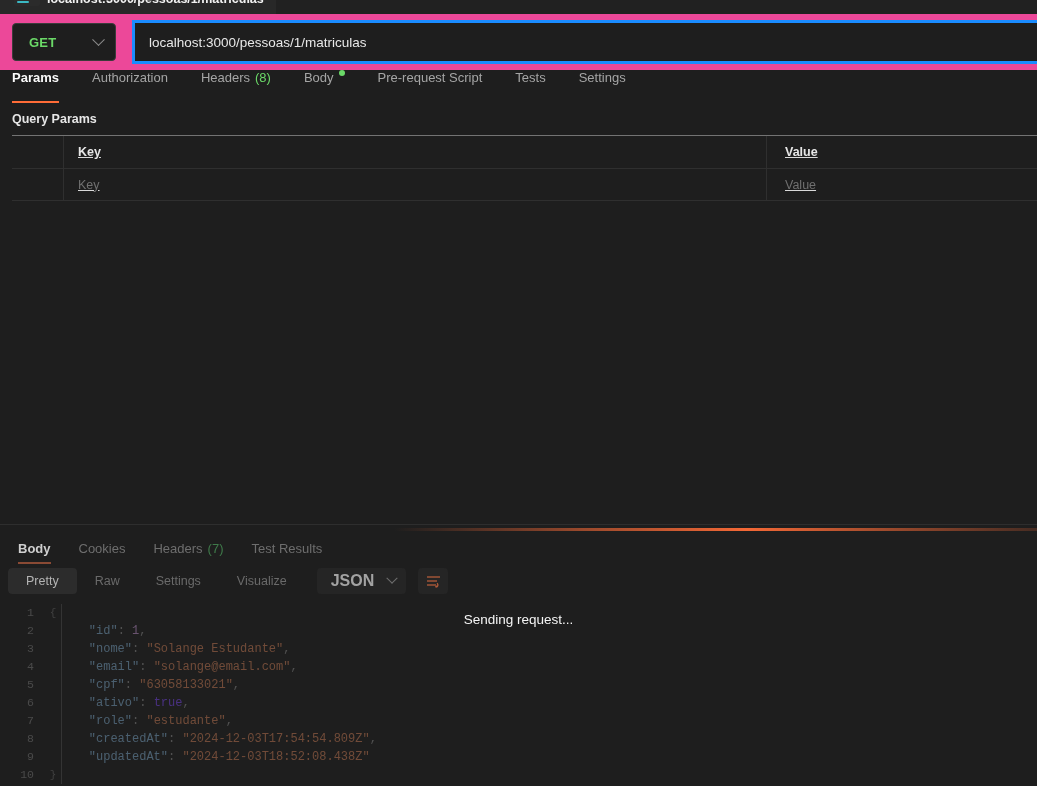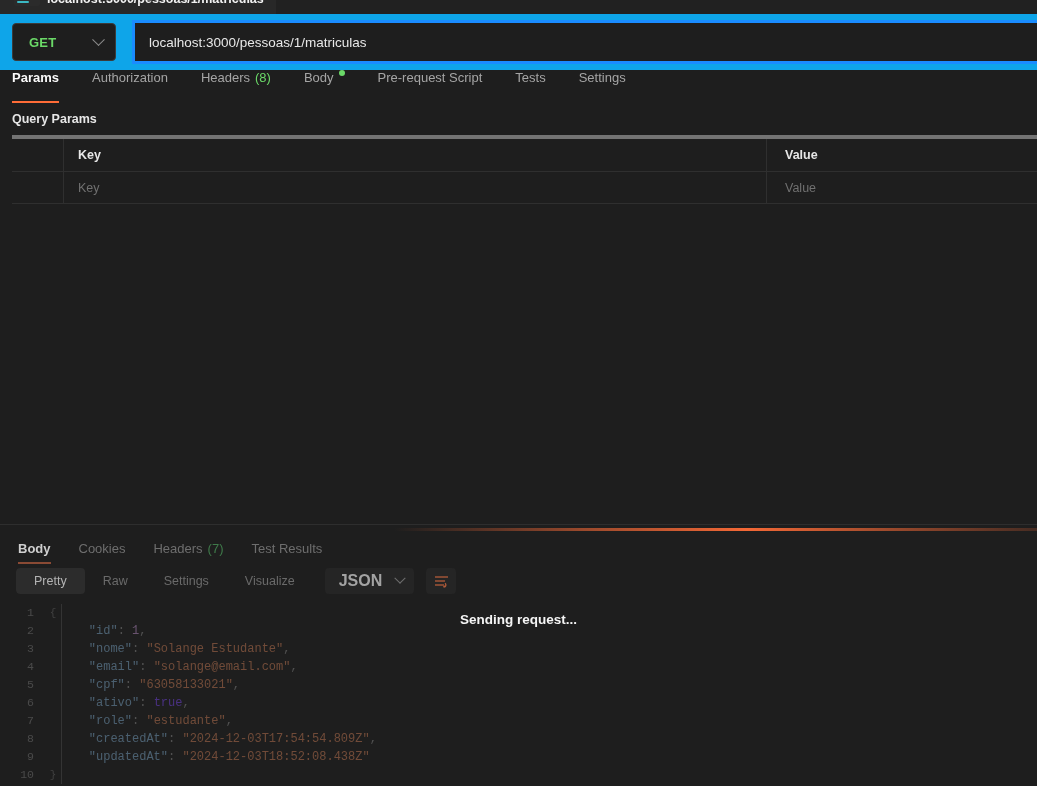--- a/index.html
+++ b/index.html
@@ -77,21 +77,21 @@
     white-space: nowrap;
   }
 
   
   .urlrow {
     flex: 0 0 auto;
     height: 56px;
     display: flex;
     align-items: center;
     padding: 0 0 0 12px;
-    background: #0ea5e9;
+    background: #ec4899;
   }
   .method-select {
     width: 104px;
     height: 38px;
     border: 1px solid #3b3b3b;
     border-radius: 4px;
     background: #1e1e1e;
     display: flex;
     align-items: center;
     justify-content: space-between;
@@ -170,22 +170,23 @@
   .qp-title {
     flex: 0 0 auto;
     font-size: 12.5px;
     font-weight: bold;
     color: #e6e6e6;
     padding: 12px 17px 9px 12px;
   }
   .param-table {
     flex: 0 0 auto;
     margin: 0 0 0 12px;
-    border-top: 4px solid #737373;
+    border-top: 1px solid #737373;
     border-bottom: 1px solid #2f2f2f;
+    text-decoration: underline;
   }
   .ptrow {
     display: flex;
     height: 32px;
     align-items: stretch;
   }
   .ptrow + .ptrow { border-top: 1px solid #2f2f2f; }
   .pt-check {
     width: 52px;
     flex: 0 0 auto;
@@ -263,21 +264,21 @@
     left: 0; right: 0; bottom: -2px;
     height: 2px;
     background: #8a4a34;
   }
   .restab .count { color: #3f7a4a; }
 
   .resp-toolbar {
     height: 38px;
     display: flex;
     align-items: center;
-    padding-left: 16px;
+    padding-left: 8px;
     gap: 0;
   }
   .seg {
     display: flex;
     align-items: center;
     height: 26px;
     border-radius: 4px;
     overflow: hidden;
   }
   .segbtn {
@@ -364,21 +365,21 @@
     width: 1px;
     height: 180px;
     background: #343434;
   }
   .sending {
     position: absolute;
     left: 0; right: 0;
     top: 12px;
     text-align: center;
     font-size: 13.5px;
-    font-weight: bold;
+    font-weight: normal;
     color: #f5f5f5;
     pointer-events: none;
   }
   .resp-filler { flex: 1 1 auto; background: #1e1e1e; }
 </style>
 </head>
 <body>
 
 <div class="app">
 

